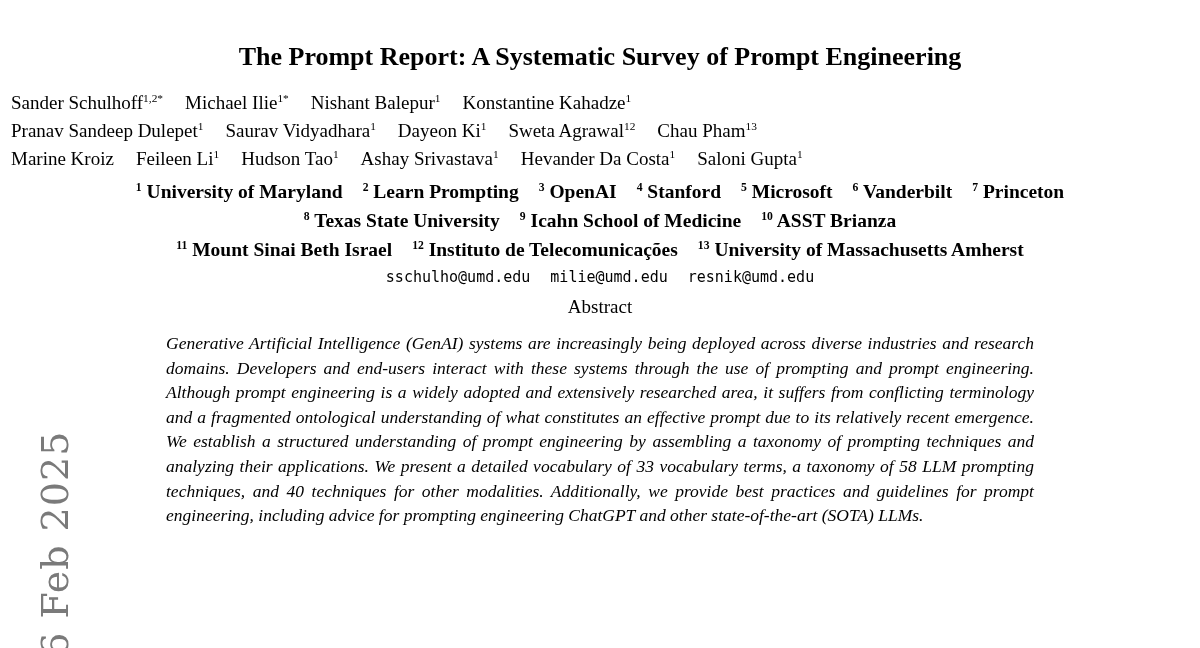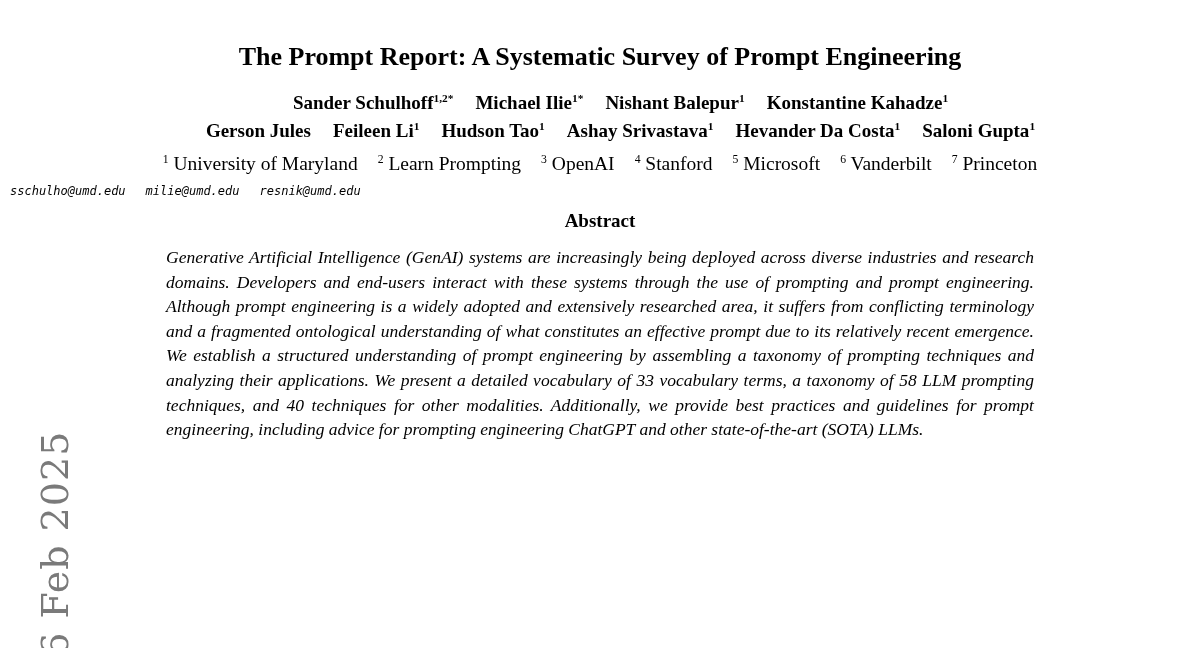--- a/index.html
+++ b/index.html
@@ -33,53 +33,51 @@
     margin:26px 0 0 0;
     text-align:center;
     font-size:26px;
     font-weight:bold;
     line-height:31px;
   }
   .title-line { display:block; }
 
   .authors {
     margin-top:17px;
-    text-align:center;
     font-size:19px;
-    font-weight:bold;
+    font-weight:normal;
     line-height:28px;
-    padding-left:41px;
   }
   .author { margin:0 11px; white-space:nowrap; }
 
   sup { font-size:60%; line-height:0; }
 
   .affils {
     margin-top:4px;
     text-align:center;
     font-size:19.5px;
-    font-weight:normal;
+    font-weight:bold;
     line-height:29px;
   }
   .affil { margin:0 10px; white-space:nowrap; }
 
   .emails {
     margin-top:2px;
+    text-align:center;
     font-family:"DejaVu Sans Mono", monospace;
-    font-size:12px;
+    font-size:15px;
     line-height:22px;
-    font-style:italic;
   }
   .email { margin:0 10px; }
 
   .abstract-heading {
     margin:7px 0 0 0;
     text-align:center;
     font-size:19px;
-    font-weight:bold;
+    font-weight:normal;
     line-height:24px;
   }
   .abstract-text {
     width:868px;
     margin:12px auto 0 auto;
     font-size:17.5px;
     line-height:24.6px;
     text-align:justify;
     font-style:italic;
   }
@@ -92,25 +90,28 @@
   <div class="watermark" style="color: rgb(122, 122, 122);">26 Feb 2025</div>
 
   <main class="content">
 
     <h1 class="title">
         <span class="title-line">The Prompt Report: A Systematic Survey of Prompt Engineering</span>
       </h1>
 
     <div class="authors">
         <div class="author-line"><span class="author">Sander Schulhoff<sup>1,2*</sup></span><span class="author">Michael Ilie<sup>1*</sup></span><span class="author">Nishant Balepur<sup>1</sup></span><span class="author">Konstantine Kahadze<sup>1</sup></span></div>
-        <div class="author-line"><span class="author">Gerson Jules</span><span class="author">Feileen Li<sup>1</sup></span><span class="author">Hudson Tao<sup>1</sup></span><span class="author">Ashay Srivastava<sup>1</sup></span><span class="author">Hevander Da Costa<sup>1</sup></span><span class="author">Saloni Gupta<sup>1</sup></span></div>
+        <div class="author-line"><span class="author">Pranav Sandeep Dulepet<sup>1</sup></span><span class="author">Saurav Vidyadhara<sup>1</sup></span><span class="author">Dayeon Ki<sup>1</sup></span><span class="author">Sweta Agrawal<sup>12</sup></span><span class="author">Chau Pham<sup>13</sup></span></div>
+        <div class="author-line"><span class="author">Marine Kroiz</span><span class="author">Feileen Li<sup>1</sup></span><span class="author">Hudson Tao<sup>1</sup></span><span class="author">Ashay Srivastava<sup>1</sup></span><span class="author">Hevander Da Costa<sup>1</sup></span><span class="author">Saloni Gupta<sup>1</sup></span></div>
       </div>
 
     <div class="affils">
         <div class="affil-line"><span class="affil"><sup>1</sup> University of Maryland</span><span class="affil"><sup>2</sup> Learn Prompting</span><span class="affil"><sup>3</sup> OpenAI</span><span class="affil"><sup>4</sup> Stanford</span><span class="affil"><sup>5</sup> Microsoft</span><span class="affil"><sup>6</sup> Vanderbilt</span><span class="affil"><sup>7</sup> Princeton</span></div>
+        <div class="affil-line"><span class="affil"><sup>8</sup> Texas State University</span><span class="affil"><sup>9</sup> Icahn School of Medicine</span><span class="affil"><sup>10</sup> ASST Brianza</span></div>
+        <div class="affil-line"><span class="affil"><sup>11</sup> Mount Sinai Beth Israel</span><span class="affil"><sup>12</sup> Instituto de Telecomunicações</span><span class="affil"><sup>13</sup> University of Massachusetts Amherst</span></div>
       </div>
 
     <div class="emails"><span class="email">sschulho@umd.edu</span><span class="email">milie@umd.edu</span><span class="email">resnik@umd.edu</span></div>
 
     <h2 class="abstract-heading">Abstract</h2>
 
     <p class="abstract-text">Generative Artificial Intelligence (GenAI) systems are increasingly being deployed across diverse industries and research domains. Developers and end-users interact with these systems through the use of prompting and prompt engineering. Although prompt engineering is a widely adopted and extensively researched area, it suffers from conflicting terminology and a fragmented ontological understanding of what constitutes an effective prompt due to its relatively recent emergence. We establish a structured understanding of prompt engineering by assembling a taxonomy of prompting techniques and analyzing their applications. We present a detailed vocabulary of 33 vocabulary terms, a taxonomy of 58 LLM prompting techniques, and 40 techniques for other modalities. Additionally, we provide best practices and guidelines for prompt engineering, including advice for prompting engineering ChatGPT and other state-of-the-art (SOTA) LLMs.</p>
 
   </main>
 </div>

